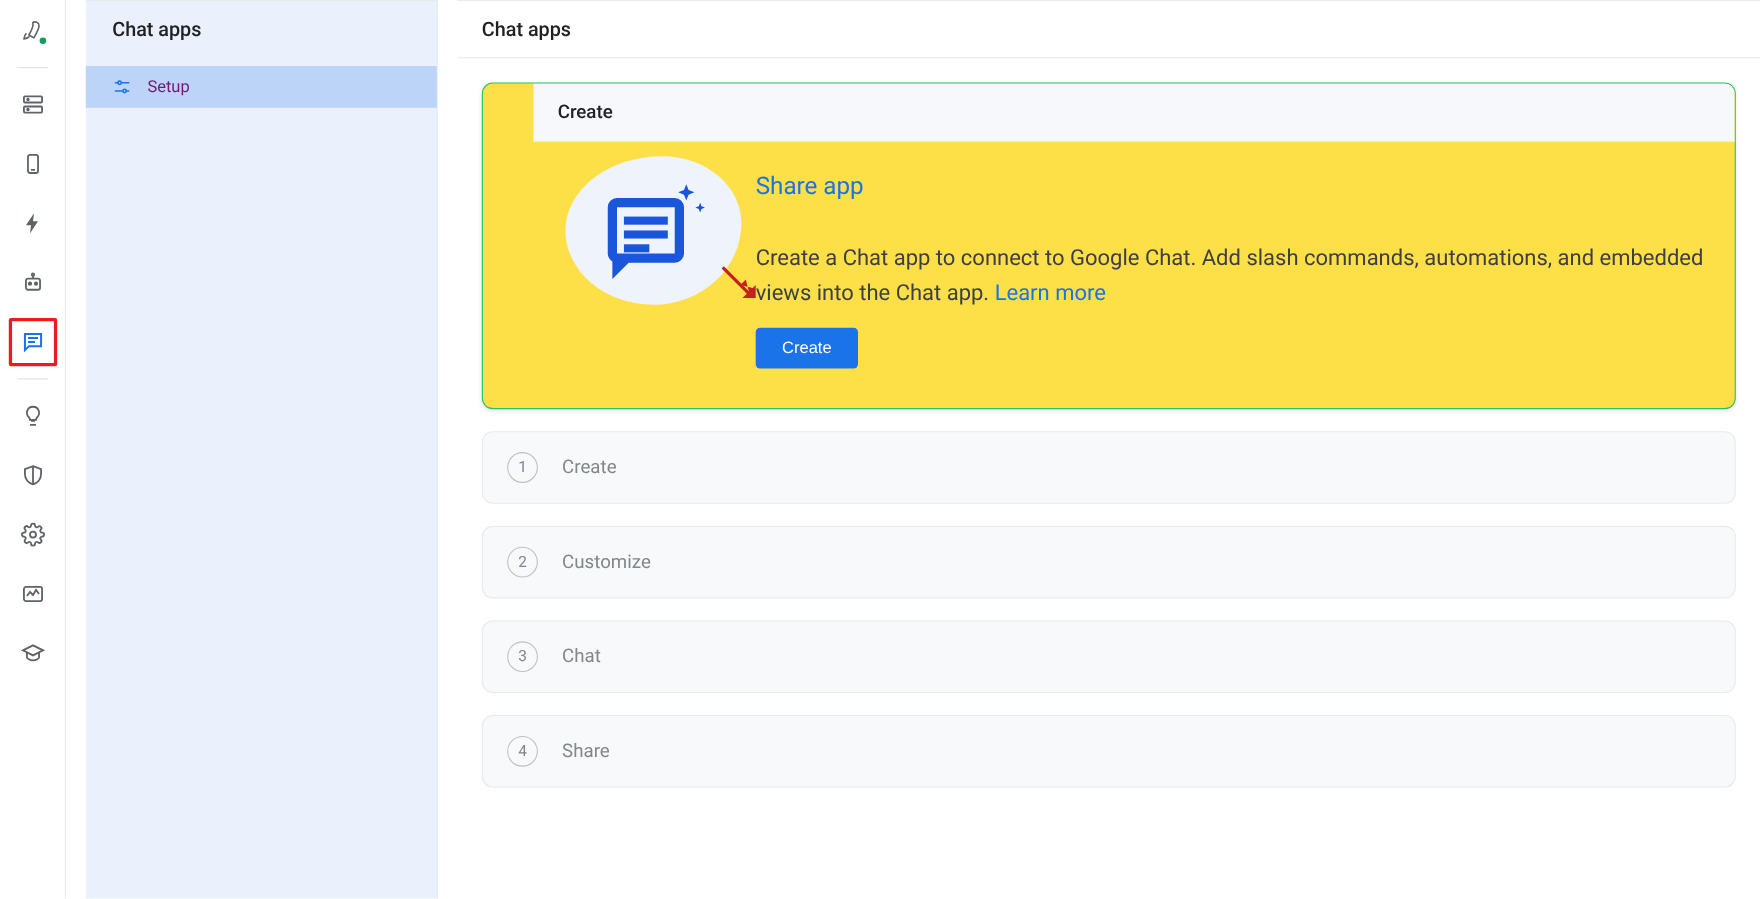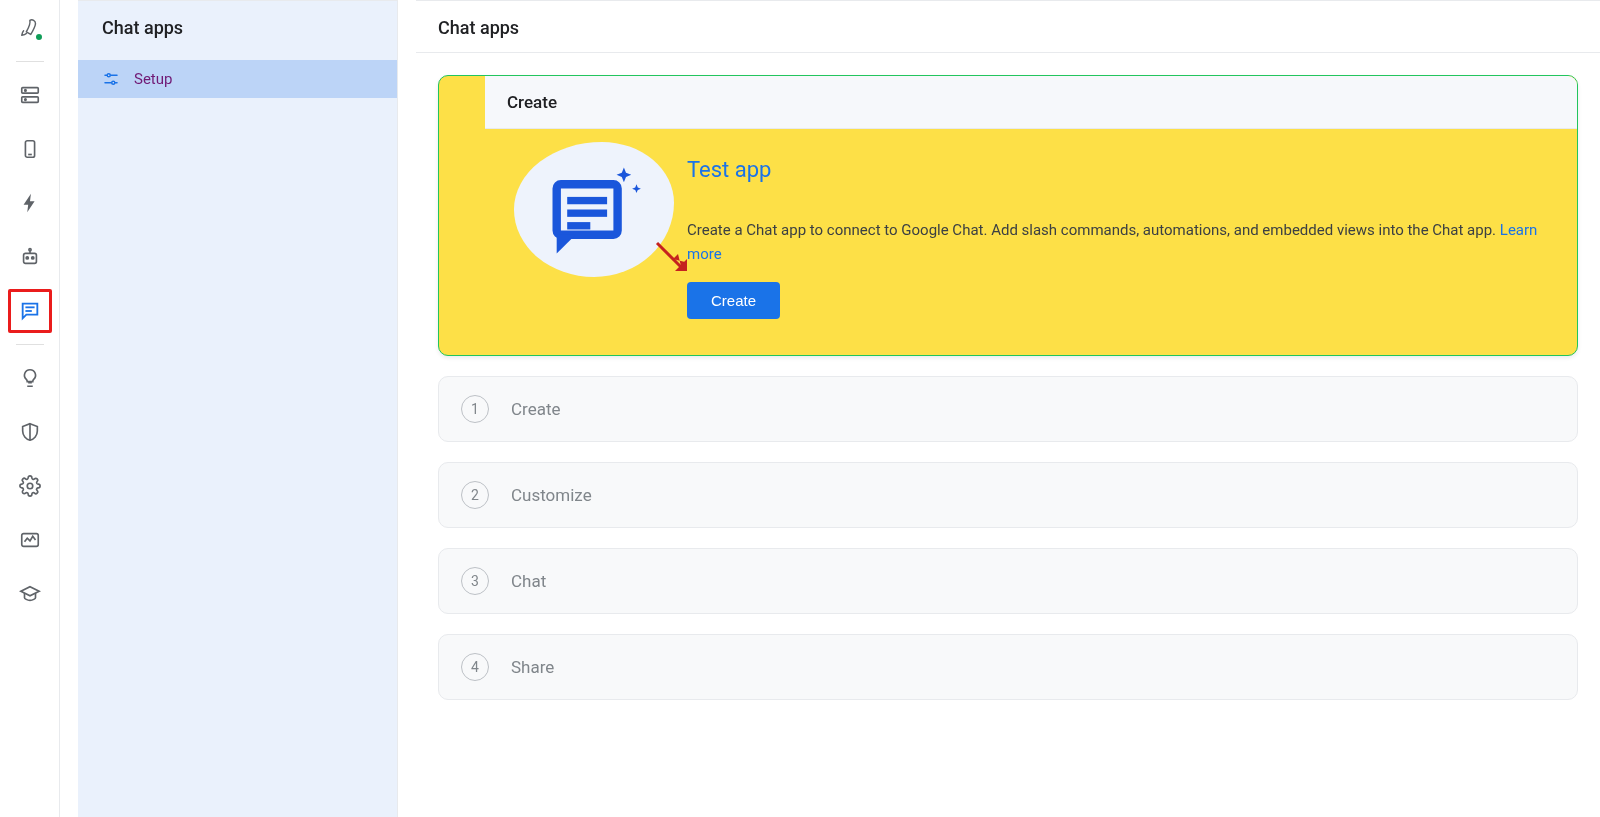--- a/index.html
+++ b/index.html
@@ -118,21 +118,21 @@
   }
   .card .illus .blob {
     position: absolute;
     width: 160px; height: 135px;
     background: #eef3fc;
     border-radius: 55% 45% 50% 50% / 50% 45% 55% 50%;
   }
   .card .illus svg { position: relative; z-index: 1; }
   .card .text { flex: 1; position: relative; min-width: 0; }
   .card .text h2 { font-size: 22px; font-weight: 400; color: #1a73e8; margin-bottom: 12px; }
-  .card .text p { font-size: 15px; line-height: 1.6; color: #3c4043; margin-bottom: 16px; margin-top: 36px; }
+  .card .text p { font-size: 20px; line-height: 1.6; color: #3c4043; margin-bottom: 16px; margin-top: 36px; }
   .card .text p a { color: #1a73e8; text-decoration: none; }
   .btn-primary {
     display: inline-block;
     background: #1a73e8;
     color: #fff;
     border: none;
     border-radius: 4px;
     padding: 10px 24px;
     font-size: 15px;
     cursor: pointer;
@@ -281,21 +281,21 @@
               <rect x="24" y="50" width="38" height="7" fill="#1a56db"></rect>
               <rect x="24" y="62" width="22" height="7" fill="#1a56db"></rect>
             </svg>
           </div>
           <div class="text">
             <svg class="annot-arrow" width="44" height="44" viewBox="0 0 44 44">
               <line x1="6" y1="6" x2="32" y2="32" stroke="#c5221f" stroke-width="3"></line>
               <path d="M34 34 l-12 -3 l4 -4 l3 12 z" fill="#c5221f" transform="rotate(180 28 28)"></path>
               <path d="M24 34 L36 34 L36 22 Z" fill="#c5221f"></path>
             </svg>
-            <h2>Test app</h2>
+            <h2>Share app</h2>
             <p>
               <span>Create a Chat app to connect to Google Chat. Add slash commands, automations, and embedded views into the Chat app. </span><a href="#">Learn more</a>
             </p>
             <button class="btn-primary">Create</button>
           </div>
         </div>
       </div>
 
       <div class="step">
         <div class="num">1</div>

